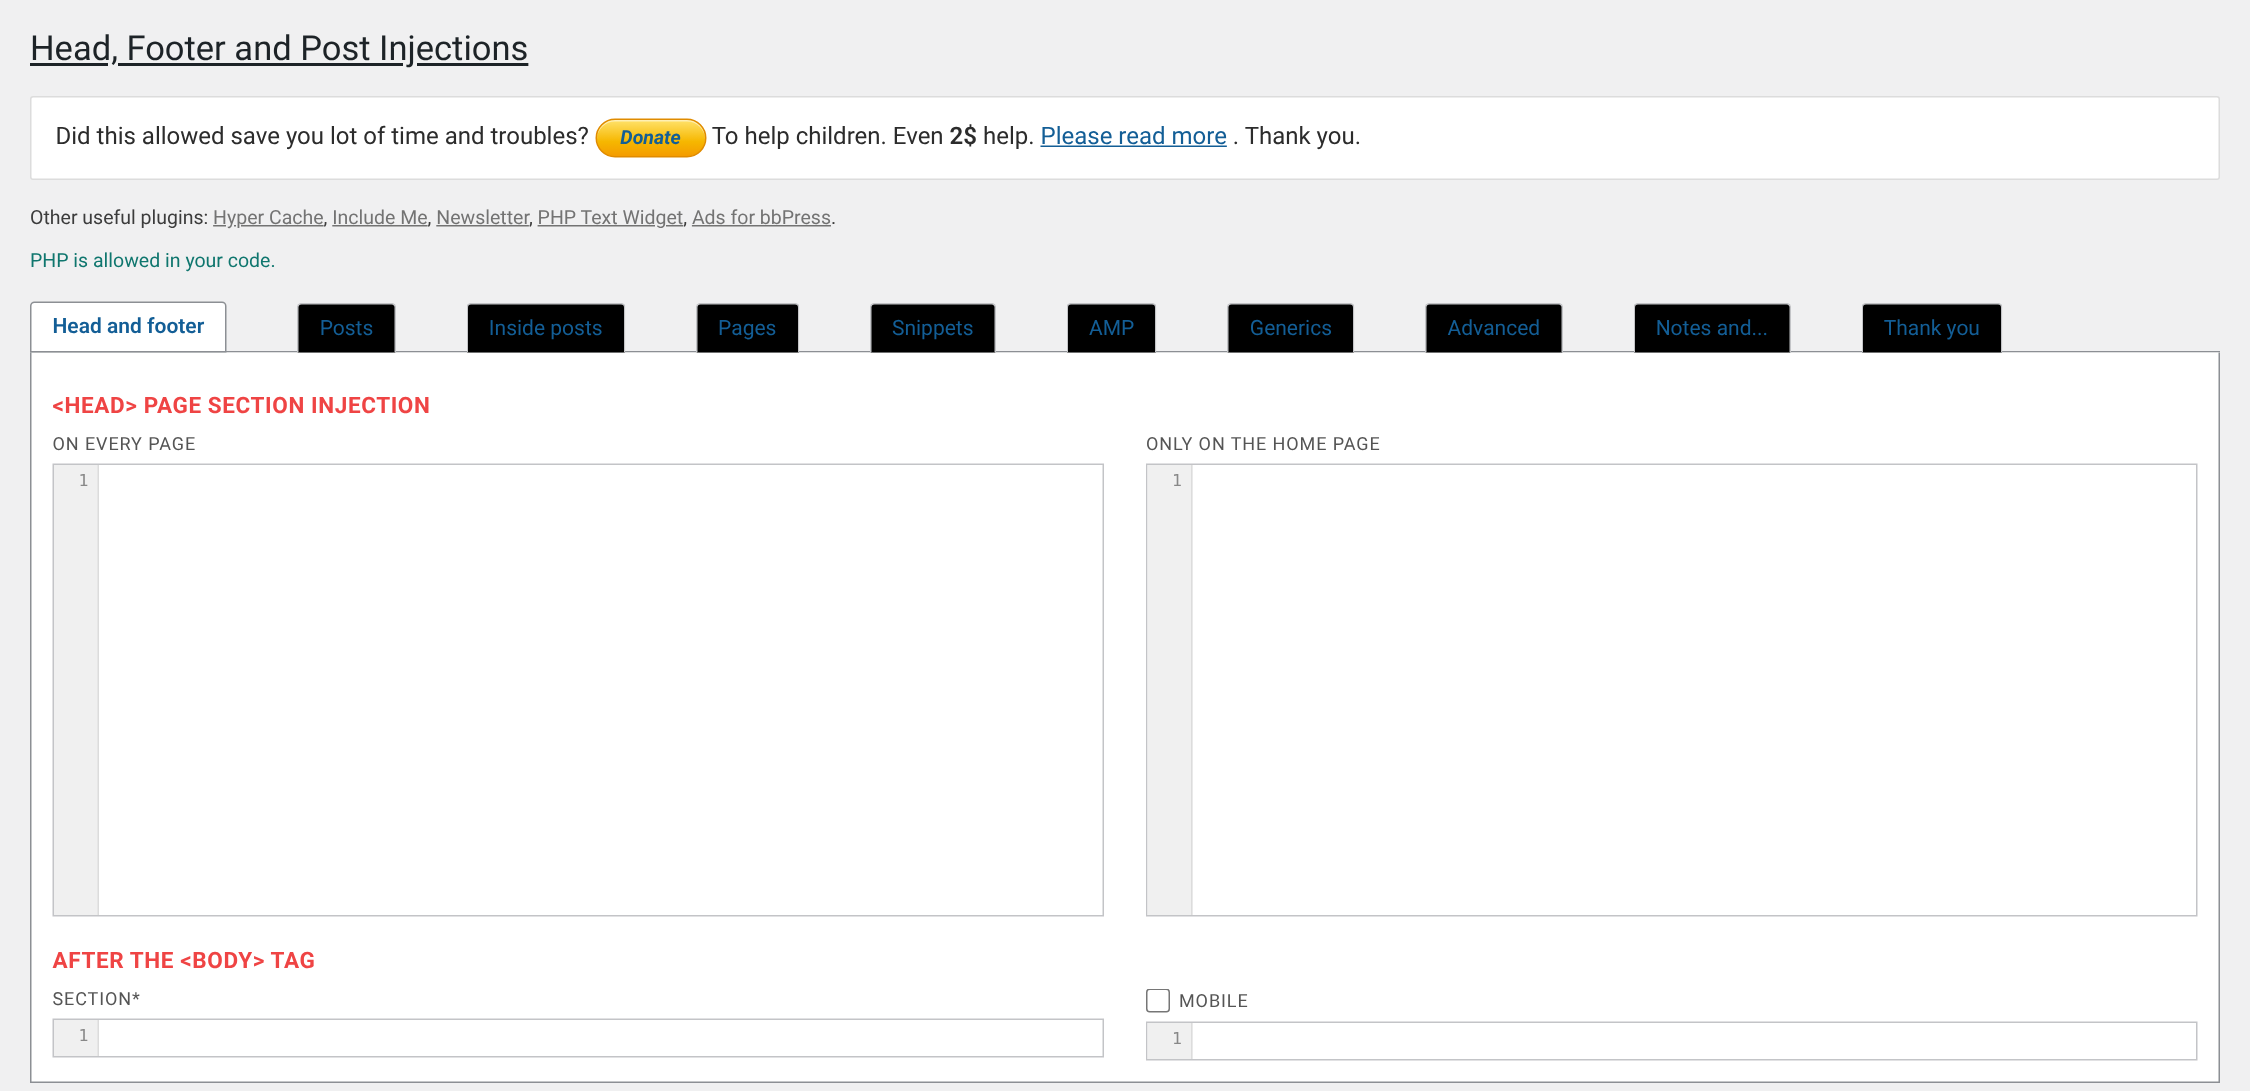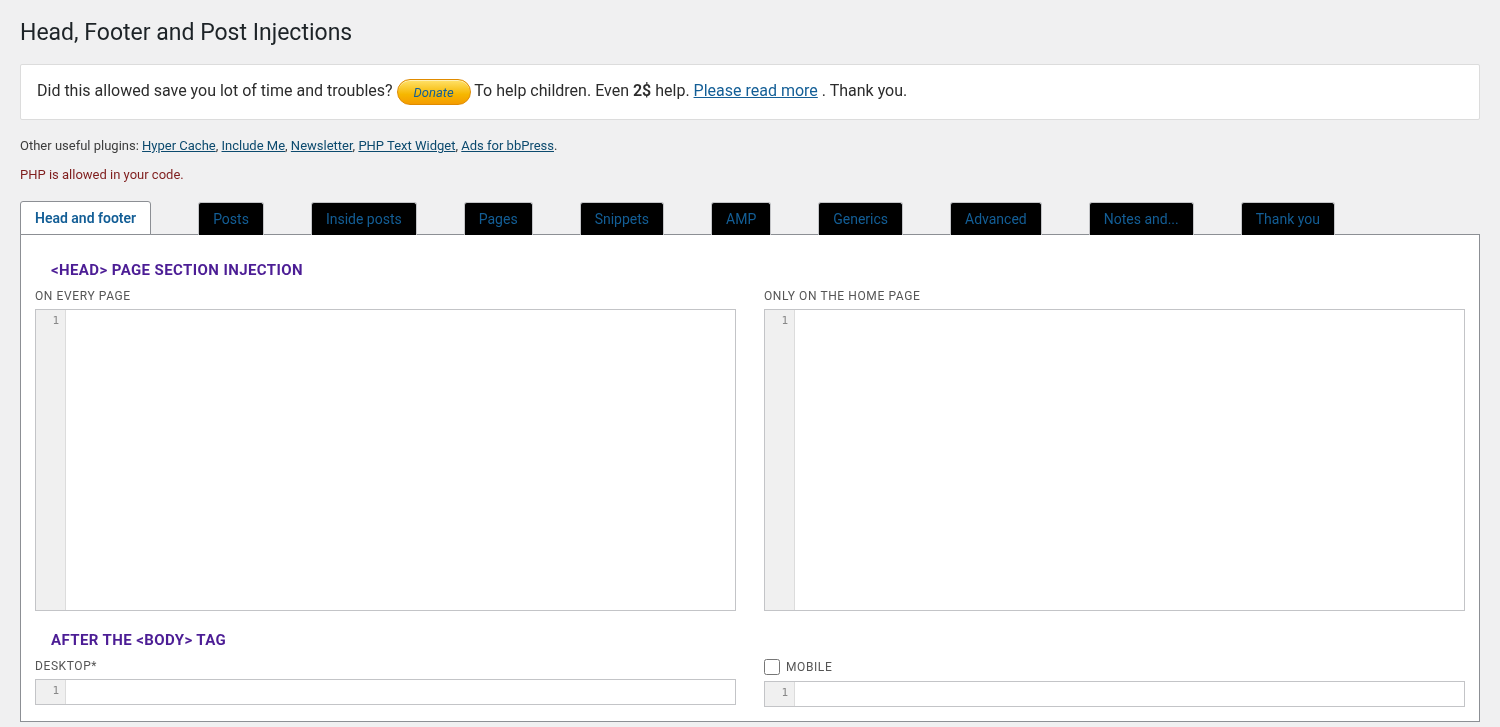--- a/index.html
+++ b/index.html
@@ -12,20 +12,21 @@
   }
   .wrap {
     padding: 10px 20px 20px 20px;
   }
   h1.page-title {
     font-size: 23px;
     font-weight: 400;
     margin: 0 0 14px 0;
     padding: 9px 0 4px 0;
     color: #1d2327;
+    text-decoration: underline;
   }
   .notice-box {
     background: #fff;
     border: 1px solid #dcdcdc;
     border-radius: 2px;
     padding: 14px 16px;
     font-size: 16px;
     line-height: 1.5;
     color: #2c2c2c;
   }
@@ -37,41 +38,41 @@
   }
   .donate-btn {
     display: inline-flex;
     align-items: center;
     justify-content: center;
     background: linear-gradient(to bottom, #ffe26b 0%, #f6b700 60%, #f49c00 100%);
     border: 1px solid #e08b00;
     border-radius: 14px;
     padding: 1px 16px;
     font-size: 13px;
-    font-weight: 400;
+    font-weight: 700;
     font-style: italic;
     color: #1a1a1a;
     text-decoration: none !important;
     vertical-align: middle;
     height: 22px;
     line-height: 1;
     box-shadow: inset 0 1px 0 rgba(255,255,255,.5);
   }
   .meta-line {
     font-size: 13px;
     color: #3c3c3c;
     margin-top: 18px;
   }
   .meta-line a {
-    color: #0c4a6e;
+    color: #737373;
     text-decoration: underline;
   }
   .meta-sub {
     font-size: 13px;
-    color: #7f1d1d;
+    color: #0f766e;
     margin-top: 14px;
     margin-bottom: 18px;
   }
 
   
   .nav-tabs {
     display: flex;
     align-items: flex-end;
     border-bottom: 1px solid #8c8f94;
     padding-left: 0;
@@ -103,22 +104,22 @@
     background: #fff;
     border: 1px solid #8c8f94;
     border-top: none;
     padding: 18px 14px 14px 14px;
   }
 
   h2.section {
     font-size: 15px;
     font-weight: 700;
     letter-spacing: .4px;
-    margin: 8px 0 10px 16px;
-    color: #4c1d95;
+    margin: 8px 0 10px 0;
+    color: #ef4444;
   }
   h2.section.mt {
     margin-top: 20px;
   }
 
   .two-col {
     display: flex;
     gap: 28px;
   }
   .col {
@@ -228,21 +229,21 @@
           <div class="gutter">1</div>
           <div class="code" contenteditable="true" style=""></div>
         </div>
       </div>
     </div>
 
     <h2 class="section mt">AFTER THE &lt;BODY&gt; TAG</h2>
 
     <div class="two-col">
       <div class="col">
-        <div class="col-label">DESKTOP*</div>
+        <div class="col-label">SECTION*</div>
         <div class="editor short">
           <div class="gutter">1</div>
           <div class="code" contenteditable="true" style=""></div>
         </div>
       </div>
       <div class="col">
         <div class="col-label">
           <input type="checkbox" style="">
           <span>MOBILE</span>
         </div>

